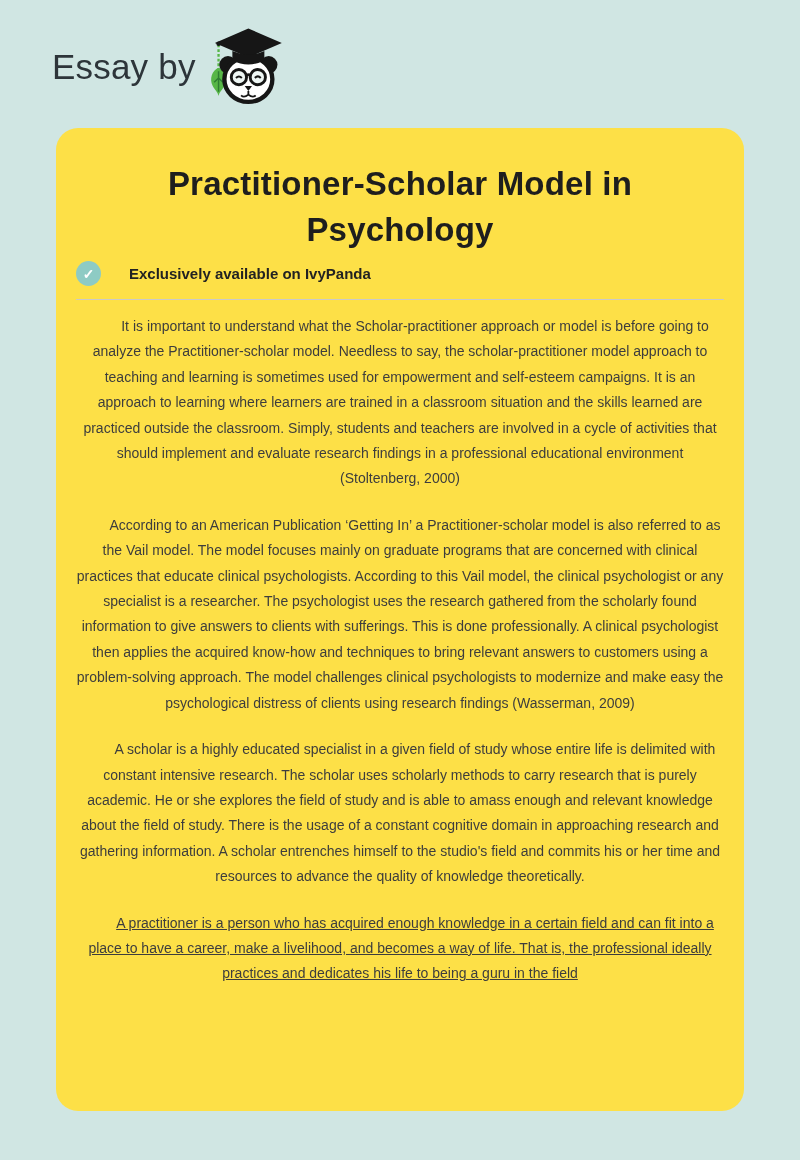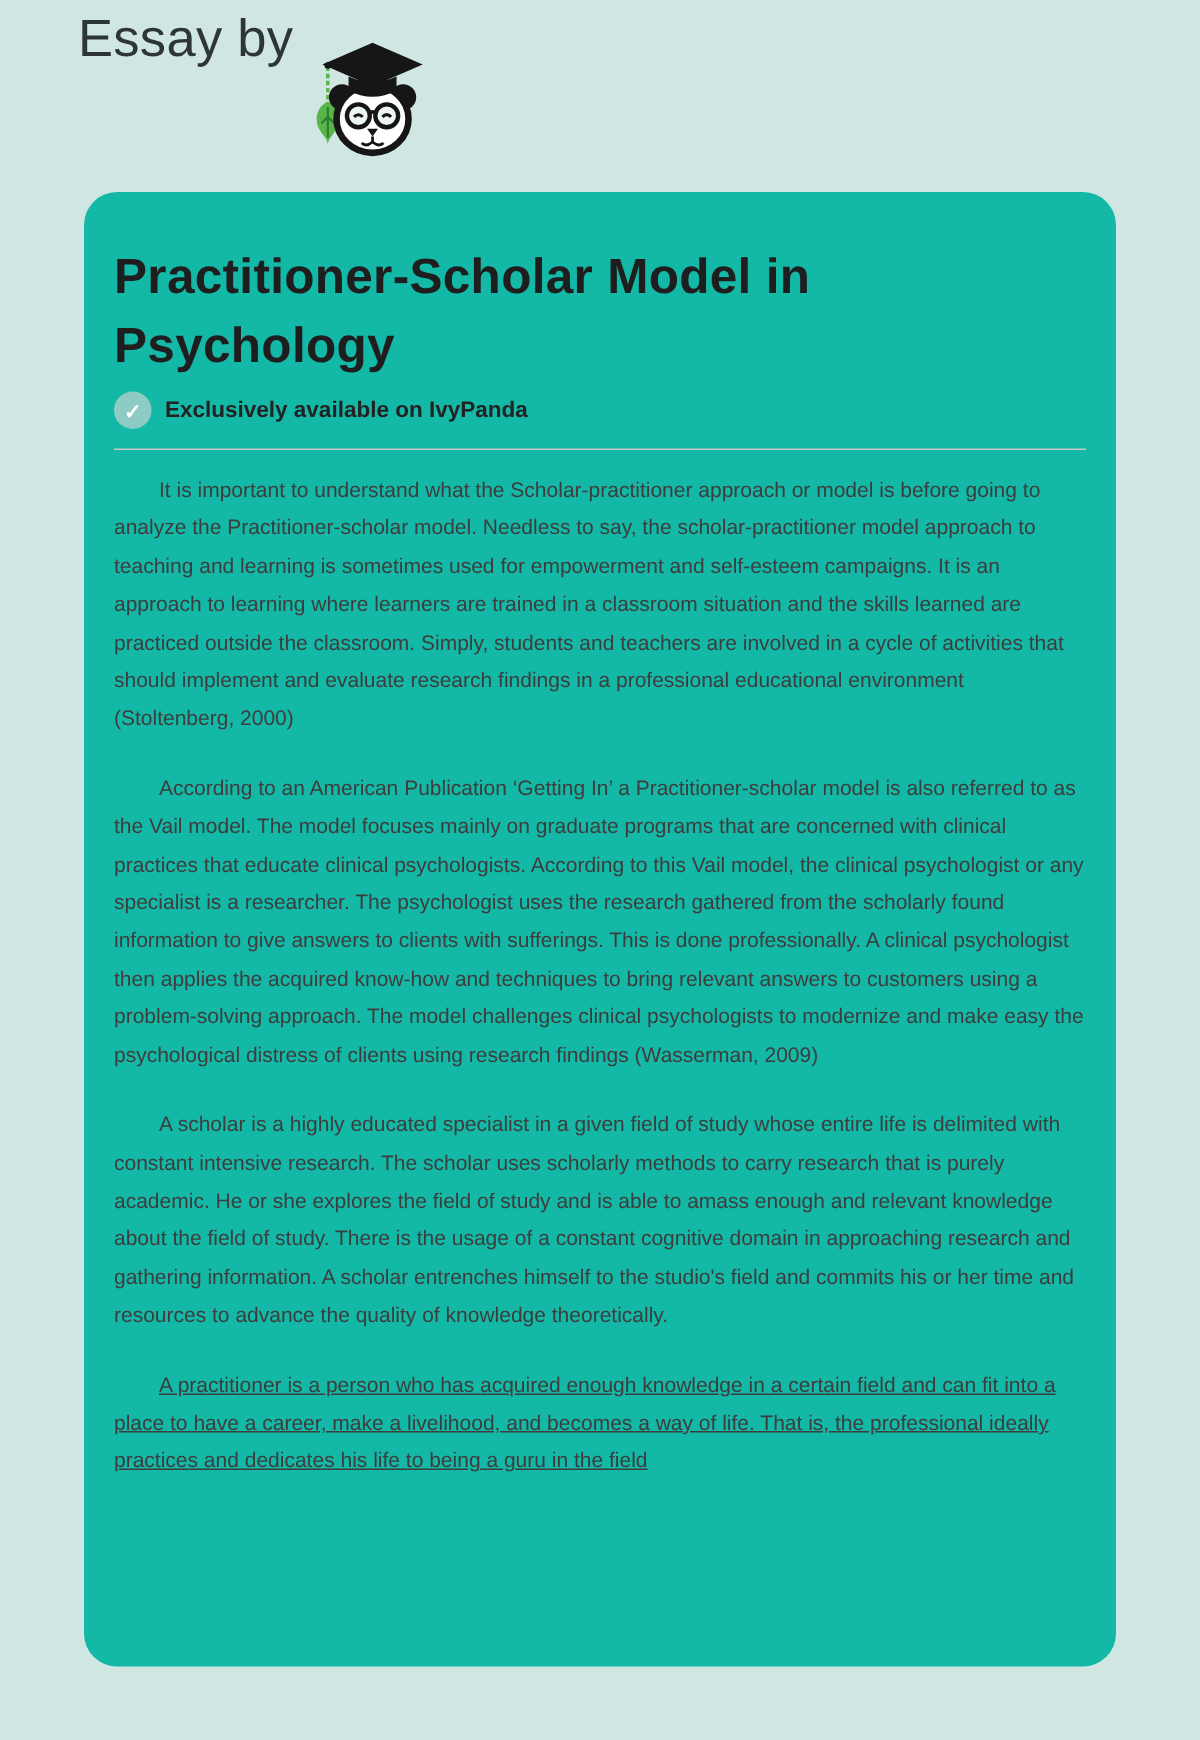--- a/index.html
+++ b/index.html
@@ -8,20 +8,21 @@
     height: 1160px;
     overflow: hidden;
     font-family: "Liberation Sans", sans-serif;
   }
   body { background: #d0e6e3; }
 
   
   .site-header {
     height: 128px;
     display: flex;
+    align-items: center;
     padding-left: 52px;
     padding-top: 6px;
   }
   .essay-by {
     font-size: 35px;
     color: #2d353a;
     letter-spacing: 0.2px;
   }
   .logo {
     margin-left: 10px;
@@ -43,23 +44,24 @@
     font-weight: 700;
     margin-top: 2px;
     margin-left: 1px;
   }
 
   
   .card {
     width: 688px;
     height: 983px;
     margin: 0 auto;
-    background: #14b8a6;
+    background: #fde047;
     border-radius: 22px;
     padding: 33px 20px 40px 20px;
+    text-align: center;
   }
   .essay-title {
     font-size: 33px;
     line-height: 46px;
     font-weight: 700;
     color: #1e1e1e;
     letter-spacing: 0.2px;
     margin-bottom: 8px;
   }
   .badge-row {
@@ -78,20 +80,21 @@
     font-weight: 700;
     display: flex;
     align-items: center;
     justify-content: center;
     flex: 0 0 auto;
   }
   .badge-label {
     font-size: 15px;
     font-weight: 700;
     color: #222222;
+    margin-left: 19px;
   }
   .divider {
     border: 0;
     border-top: 1px solid #c9c9c9;
     margin: 0 0 14px 0;
   }
   .essay-body p {
     font-size: 14px;
     line-height: 25.4px;
     color: #3d3d3d;

